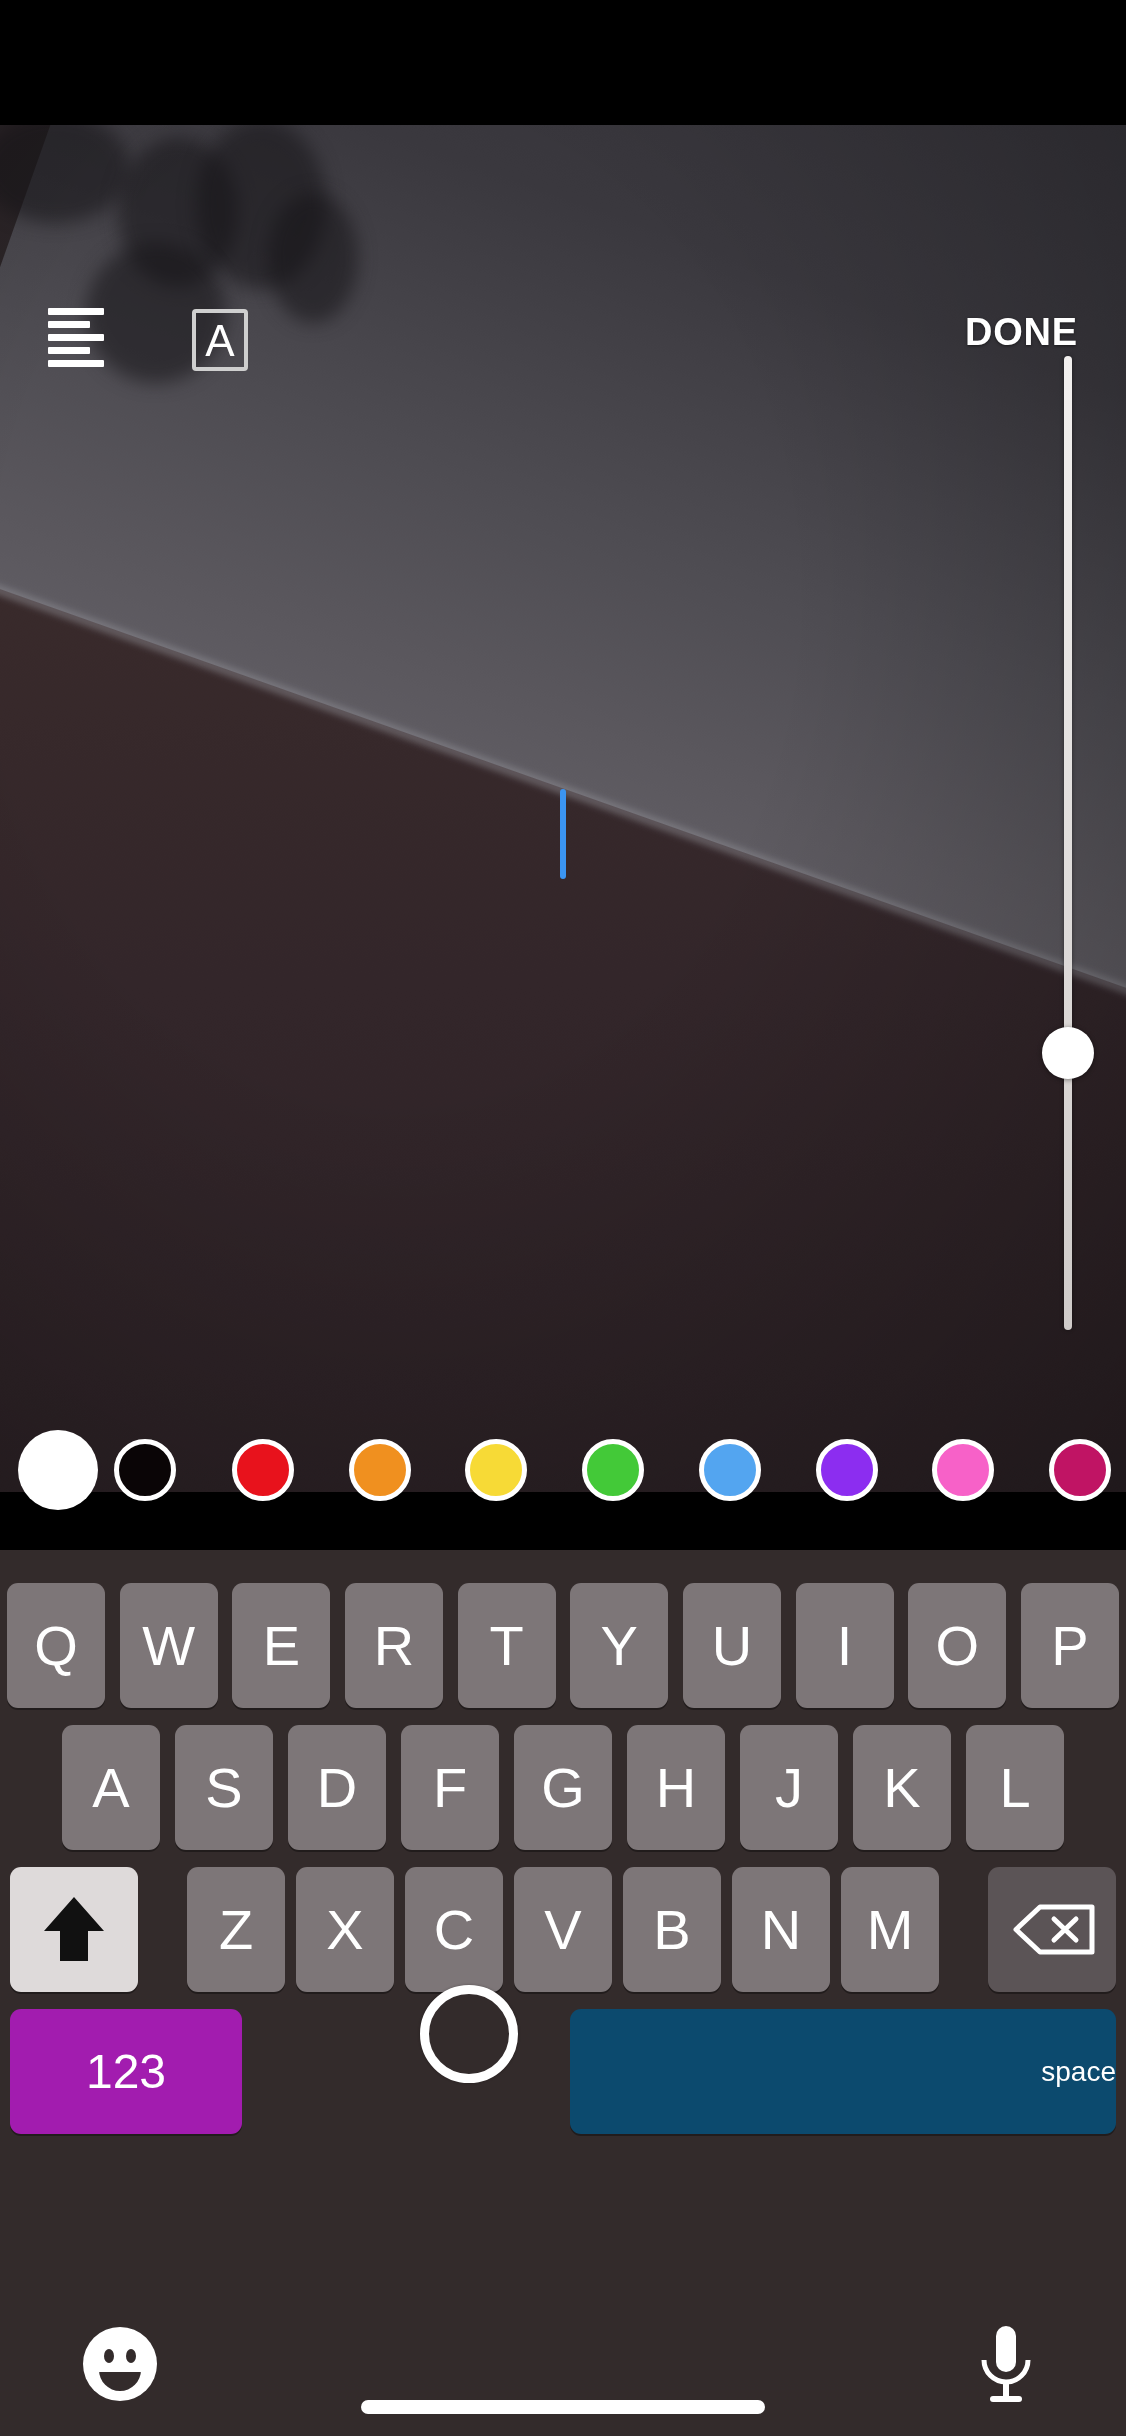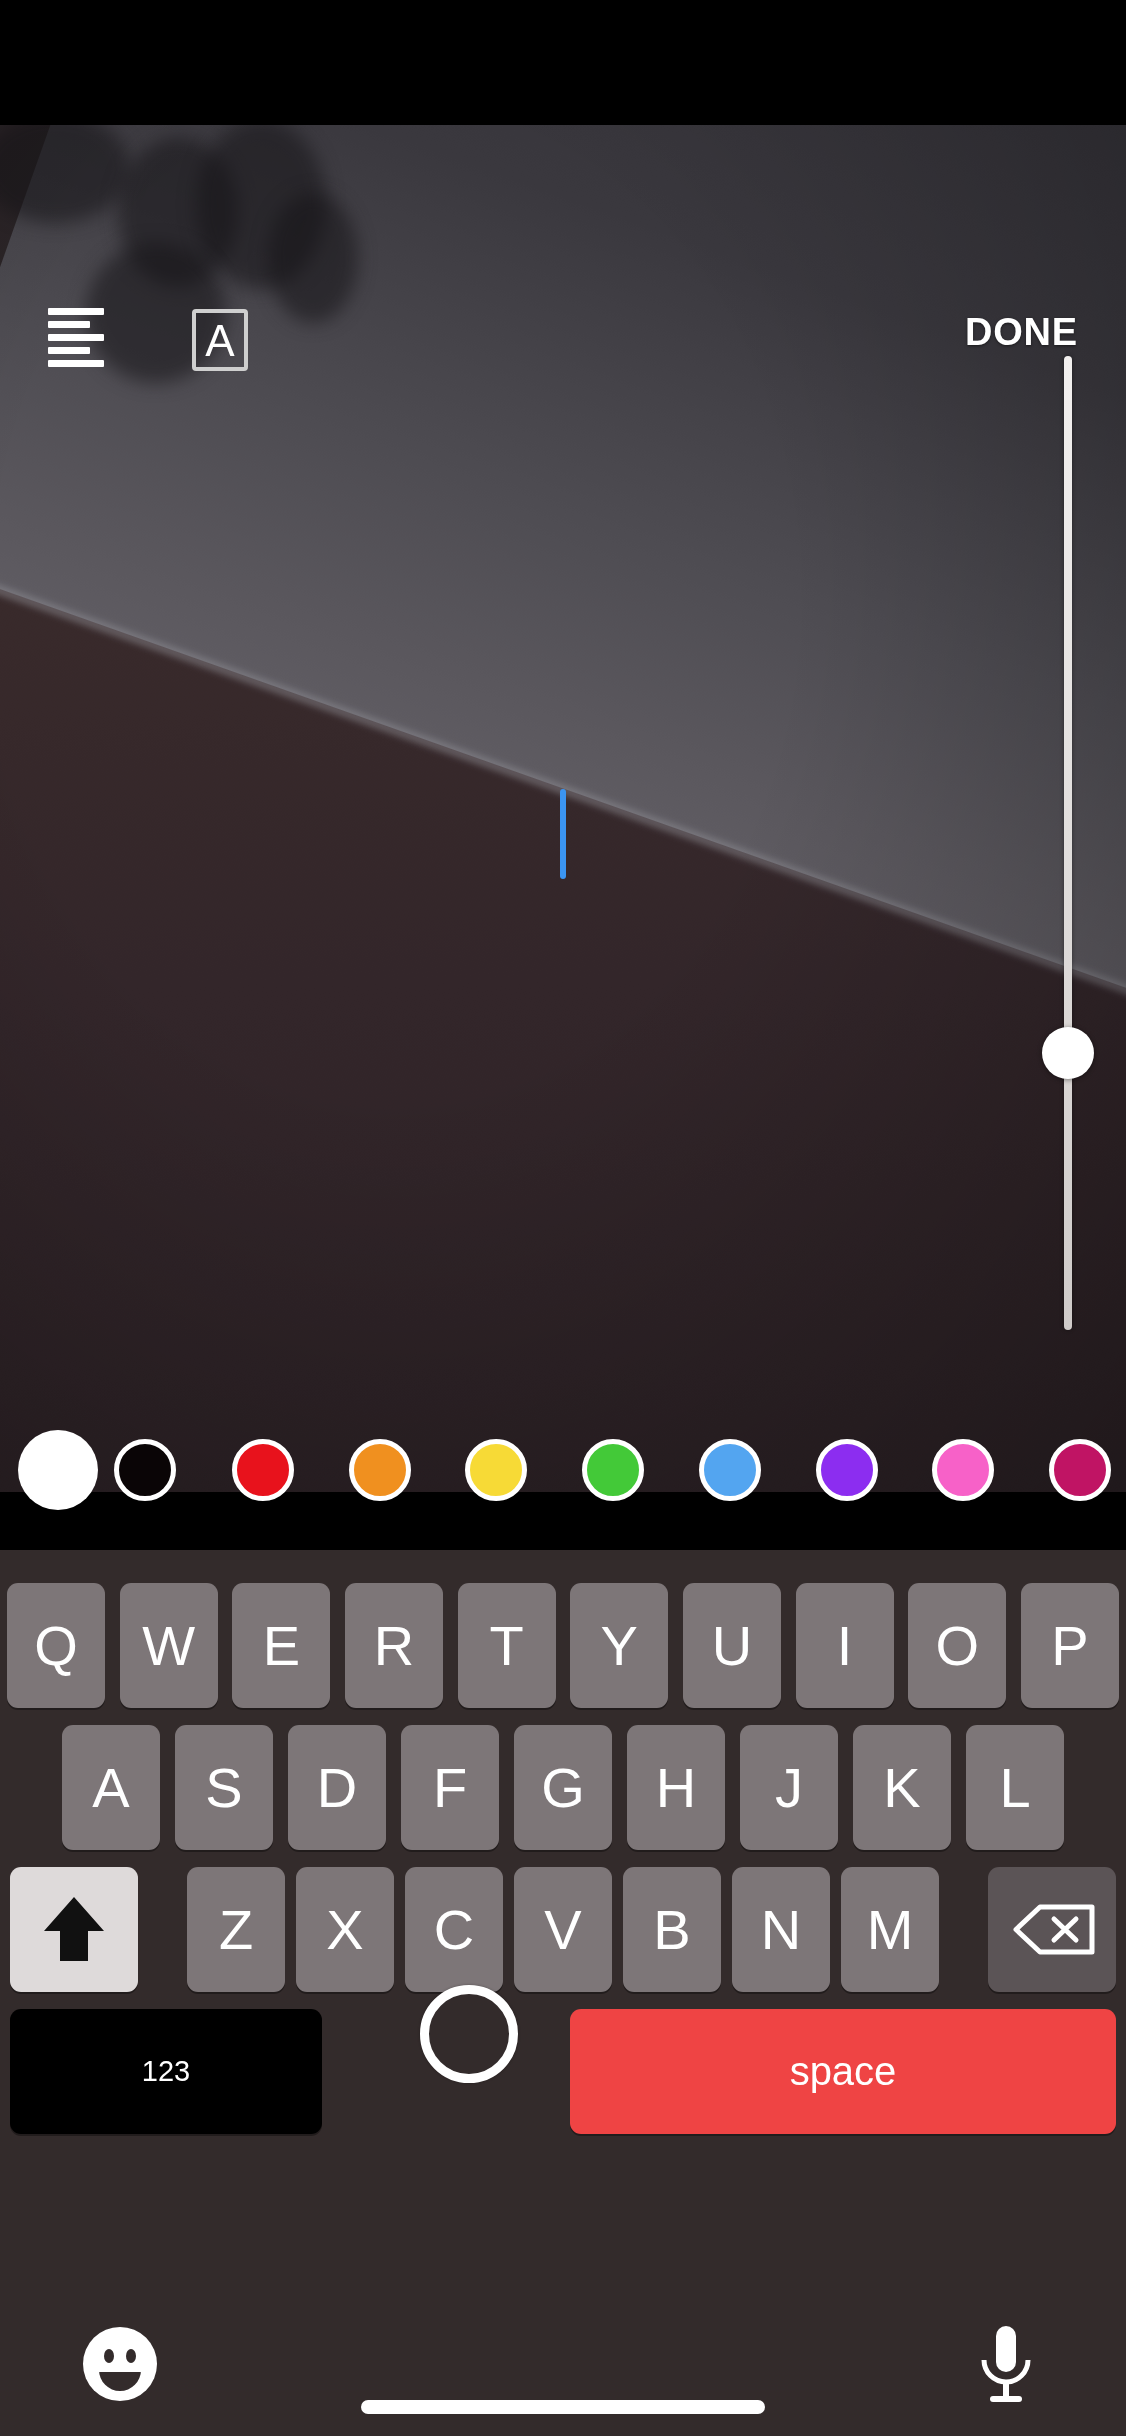--- a/index.html
+++ b/index.html
@@ -107,22 +107,22 @@
   .krow.r2{top:175px;height:125px;padding:0 62px;box-sizing:border-box;justify-content:space-between;}
   .krow.r3{top:317px;height:125px;padding:0 10px;box-sizing:border-box;justify-content:space-between;align-items:center;}
   .krow.r4{top:459px;height:125px;padding:0 10px;box-sizing:border-box;justify-content:space-between;align-items:center;}
 
   .key{
     background:#7d7678;border-radius:11px;color:#fff;
     font-size:56px;font-weight:300;line-height:125px;text-align:center;
     box-shadow:0 2px 0 rgba(0,0,0,.35);cursor:pointer;
     width:98px;height:125px;flex:none;
   }
-  .key.wide-dark{background:#000000;font-size:29px;font-weight:400;width:312px;}
-  .key.space{background:#ef4444;font-size:40px;font-weight:400;width:546px;}
+  .key.wide-dark{background:#a21caf;font-size:48px;font-weight:400;width:232px;}
+  .key.space{background:#0c4a6e;font-size:28px;font-weight:400;width:546px;text-align:right;}
   .key.shift{background:#dedada;width:128px;}
   .key.bksp{background:#5b5456;width:128px;}
   .key svg{display:block;margin:0 auto;}
 
   .touch-ring{
     position:absolute;left:420px;top:1985px;width:98px;height:98px;
     border:9px solid #ffffff;border-radius:50%;box-sizing:border-box;
     z-index:36;pointer-events:none;box-shadow:0 0 3px rgba(0,0,0,.3);
   }
 

